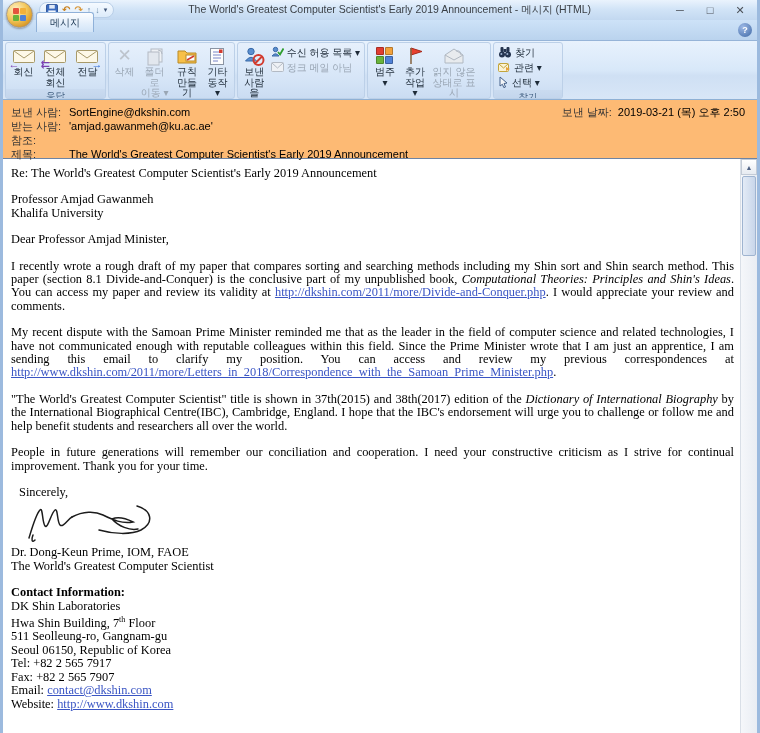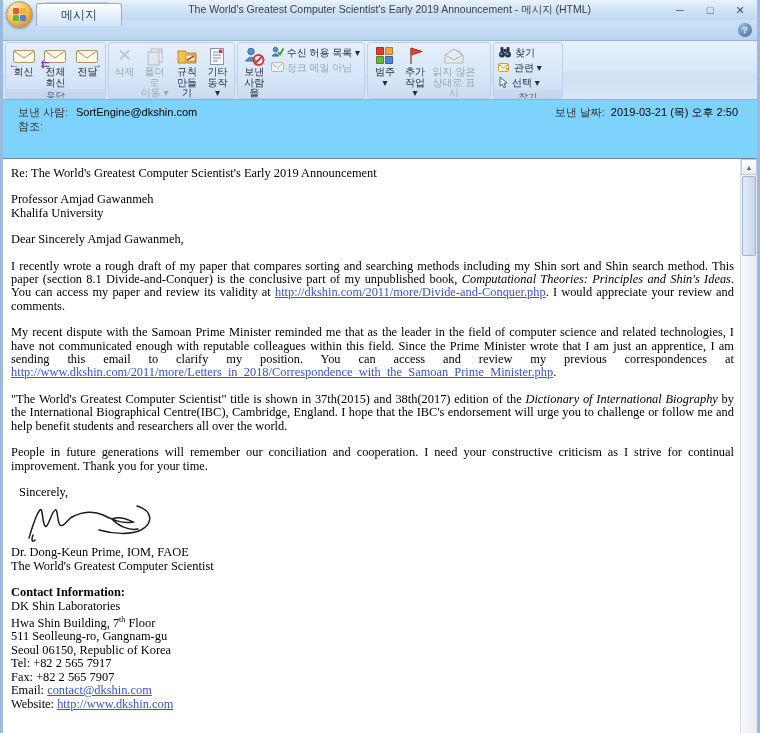--- a/index.html
+++ b/index.html
@@ -20,21 +20,21 @@
   .u-undo { color:#c9821f; font-weight:bold; }
   .u-redo { color:#d89a3f; font-weight:bold; }
   .u-nav  { color:#6d8cab; font-weight:bold; font-size:9px; }
   .qcaret { color:#41577a; font-size:7px; }
   .title { flex:1; text-align:center; font-size:10.5px; color:#3a3f45; white-space:nowrap; overflow:hidden; }
   .winctl { display:flex; margin-right:2px; }
   .winctl span { width:30px; text-align:center; font-size:11px; color:#4c5158; cursor:pointer; line-height:18px; }
 
   
   .tabrow { height:21px; background:linear-gradient(#cde2f8,#bad3ee); border-bottom:1px solid #96b4d8; position:relative; }
-  .tab { position:absolute; left:33px; bottom:14px; padding:3px 24px 2px; font-size:12px; color:#1f3b57;
+  .tab { position:absolute; left:33px; bottom:8px; padding:3px 13px 2px; font-size:10px; color:#1f3b57;
          background:linear-gradient(#fdfeff,#e2eefb 60%,#d2e4f7); border:1px solid #8fb1d9; border-bottom:none;
          border-radius:3px 3px 0 0; cursor:pointer; }
   .helpbtn { position:absolute; right:5px; bottom:3px; width:14px; height:14px; border-radius:50%;
              background:radial-gradient(circle at 35% 30%, #9db9e6, #3f69a5); color:#fff; font-size:9px; font-weight:bold;
              display:flex; align-items:center; justify-content:center; cursor:pointer; }
 
   
   .ribbon { height:59px; background:linear-gradient(#e8f2fd,#d8e8f9 50%,#cfe0f4 60%,#d8e6f7); border-bottom:1px solid #8fb0d4;
             display:flex; align-items:stretch; padding:1px 0 0 2px; gap:2px; }
   .rgroup { display:flex; flex-direction:column; border:1px solid #bcd0e8; border-radius:3px;
@@ -51,21 +51,21 @@
   .sbtn { display:flex; align-items:center; gap:3px; font-size:10px; color:#1e2b38; height:14px; padding:0 2px; border-radius:2px; cursor:pointer; white-space:nowrap;text-align:right; }
   .sbtn.dis { color:#9aa6b4; cursor:default; }
   .ovl { position:absolute; font-weight:bold; font-size:11px; }
   .ovl.left { left:-3px; bottom:-2px; color:#7a3fb0; }
   .ovl.right { right:-3px; bottom:-2px; color:#2e6bd6; }
   .bigx { font-size:17px; font-weight:bold; color:#bdc4cd; line-height:20px; }
   .catgrid { width:18px; height:18px; display:grid; grid-template-columns:8px 8px; grid-template-rows:8px 8px; gap:1px; }
   .catgrid i { border-radius:1px; border:1px solid rgba(0,0,0,.25); }
 
   
-  .hpanel { height:58px; background:#7dd3fc; padding:5px 15px 0; font-size:11px; color:#000; }
+  .hpanel { height:58px; background:#fdba74; padding:5px 8px 0; font-size:11px; color:#000; }
   .hrow { display:flex; line-height:14px; }
   .hlabel { width:58px; color:#333; flex:none; }
   .hvalue { white-space:nowrap; }
   .hdate { margin-left:auto; white-space:nowrap; padding-right:4px;text-align:center; }
   .hdate .hl2 { color:#333; margin-right:6px; }
 
   
   .bodywrap { height:689px; background:#fff; border-top:1px solid #6e84a3; display:flex; }
   .bodycontent { flex:1; padding:8px 6px 0 8px; font-family:"Liberation Serif","DejaVu Serif",serif;
                  font-size:12.4px; line-height:13.4px; color:#000; overflow:hidden; }
@@ -325,30 +325,38 @@
 
   <div class="hpanel">
     <div class="hrow">
       <span class="hlabel">보낸 사람:</span>
       <span class="hvalue">SortEngine@dkshin.com</span>
       <span class="hdate">
         <span class="hl2">보낸 날짜:</span><span>2019-03-21 (목) 오후 2:50</span>
       </span>
     </div>
     <div class="hrow">
+      <span class="hlabel">받는 사람:</span>
+      <span class="hvalue">'amjad.gawanmeh@ku.ac.ae'</span>
+    </div>
+    <div class="hrow">
       <span class="hlabel">참조:</span>
       <span class="hvalue"></span>
+    </div>
+    <div class="hrow">
+      <span class="hlabel">제목:</span>
+      <span class="hvalue">The World's Greatest Computer Scientist's Early 2019 Announcement</span>
     </div>
   </div>
 
   <div class="bodywrap">
     <div class="bodycontent">
       <div class="para"><span>Re: The World's Greatest Computer Scientist's Early 2019 Announcement</span></div>
       <div class="para"><span>Professor Amjad Gawanmeh</span><br><span>Khalifa University</span></div>
-      <div class="para"><span>Dear Sincerely Amjad Gawanmeh,</span></div>
+      <div class="para"><span>Dear Professor Amjad Minister,</span></div>
       <div class="para just"><span>I recently wrote a rough draft of my paper that compares sorting and searching methods including my Shin sort and Shin search method. This paper (section 8.1 Divide-and-Conquer) is the conclusive part of my unpublished book, </span><em>Computational Theories: Principles and Shin's Ideas</em><span>. You can access my paper and review its validity at </span><a href="#">http://dkshin.com/2011/more/Divide-and-Conquer.php</a><span>. I would appreciate your review and comments.</span></div>
       <div class="para just"><span>My recent dispute with the Samoan Prime Minister reminded me that as the leader in the field of computer science and related technologies, I have not communicated enough with reputable colleagues within this field. Since the Prime Minister wrote that I am just an apprentice, I am sending this email to clarify my position. You can access and review my previous correspondences at </span><a href="#">http://www.dkshin.com/2011/more/Letters_in_2018/Correspondence_with_the_Samoan_Prime_Minister.php</a><span>.</span></div>
       <div class="para just"><span>"The World's Greatest Computer Scientist" title is shown in 37th(2015) and 38th(2017) edition of the </span><em>Dictionary of International Biography</em><span> by the International Biographical Centre(IBC), Cambridge, England. I hope that the IBC's endorsement will urge you to challenge or follow me and help benefit students and researchers all over the world.</span></div>
       <div class="para just"><span>People in future generations will remember our conciliation and cooperation. I need your constructive criticism as I strive for continual improvement. Thank you for your time.</span></div>
       <div class="para nogap"><span>Sincerely,</span></div>
       <svg class="sig-svg" width="130" height="42" viewBox="0 0 130 42">
         <g fill="none" stroke="#1c1c1c" stroke-width="1.5" stroke-linecap="round">
           <path d="M4 36 C7 26 11 12 15 8 C18 5 17 20 20 24 C23 27 26 11 30 8 C33 6 32 20 35 23 C38 26 43 17 47 15"></path>
           <path d="M47 15 C58 9 70 9 78 13 C88 18 97 22 108 20 C100 16 92 15 87 17 C93 24 105 29 113 27"></path>
           <path d="M112 4 C126 8 130 20 116 28 C106 33 88 32 74 28"></path>

